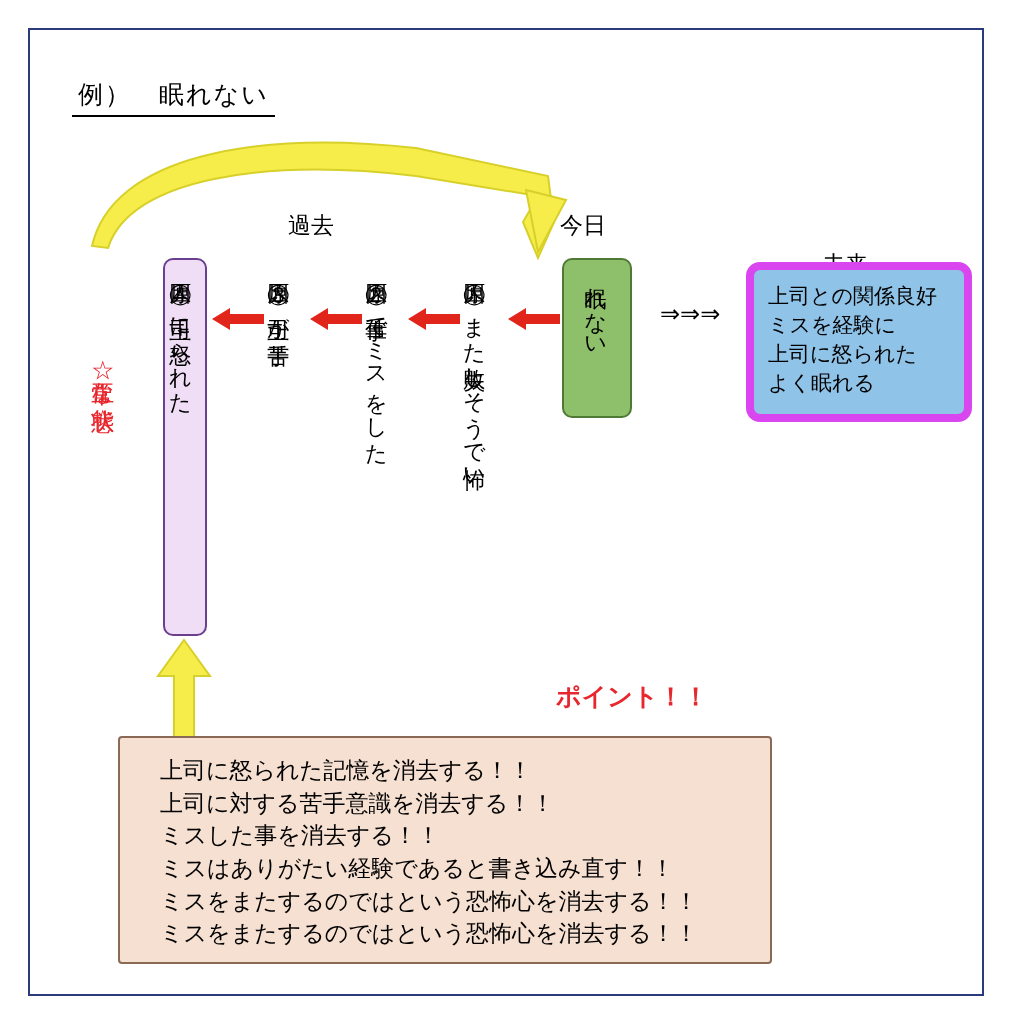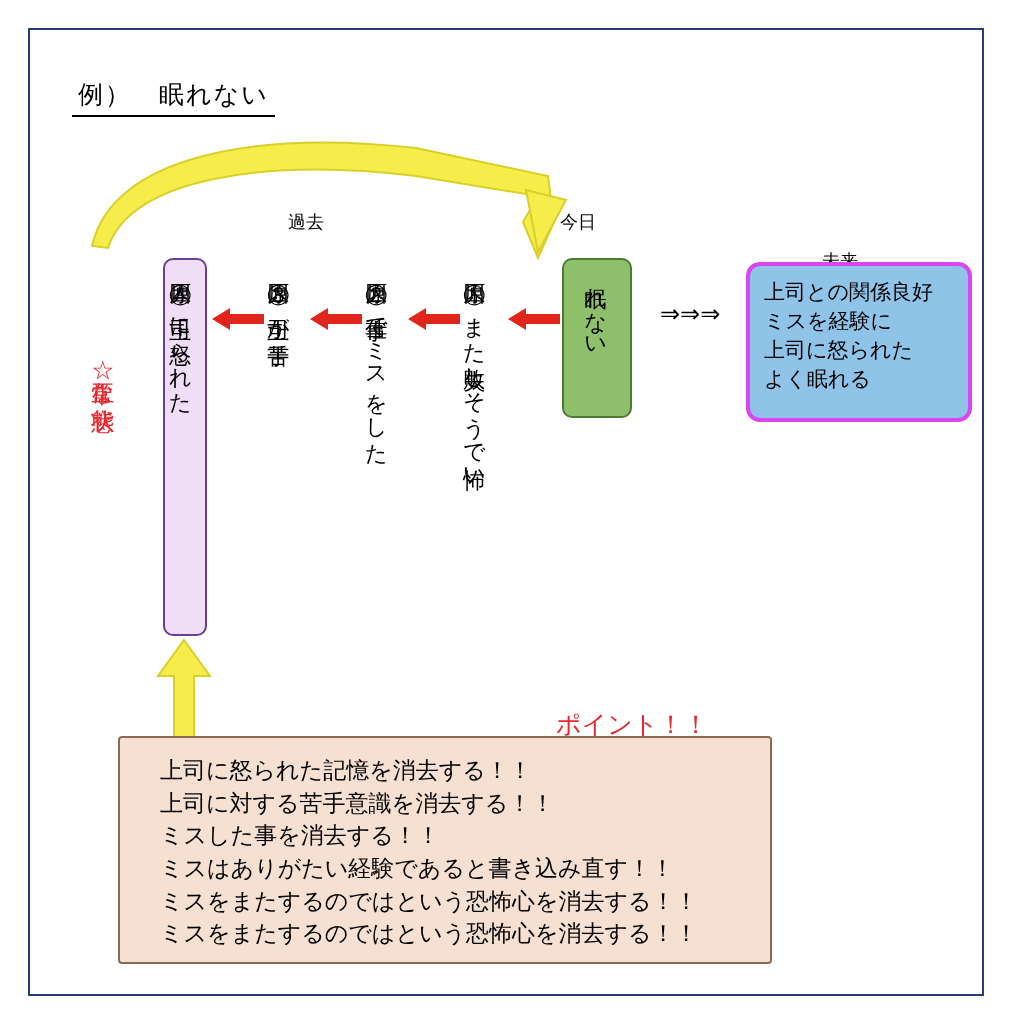--- a/index.html
+++ b/index.html
@@ -32,21 +32,21 @@
     top: 78px;
     font-size: 25px;
     color: #000;
     border-bottom: 2px solid #000;
     padding: 0 6px 4px 6px;
     letter-spacing: 2px;
     white-space: nowrap;
   }
   .col-header {
     position: absolute;
-    font-size: 18px;
+    font-size: 23px;
     color: #000;
     white-space: nowrap;
   }
   #hdr-past  { left: 288px; top: 210px; }
   #hdr-today { left: 560px; top: 210px; }
   #hdr-future{ left: 822px; top: 210px; margin-top: 39px; }
 
   
   .vtext {
     writing-mode: vertical-rl;
@@ -111,21 +111,21 @@
   }
 
   
   #blue-box {
     position: absolute;
     left: 746px;
     top: 262px;
     width: 226px;
     height: 160px;
     background: #8fc3e8;
-    border: 4px solid #d946ef;
+    border: 8px solid #d946ef;
     border-radius: 14px;
     box-sizing: border-box;
     padding: 12px 0 0 14px;
   }
   #blue-box div {
     font-size: 21px;
     line-height: 1.38;
     color: #000;
     white-space: nowrap;
   }
@@ -158,24 +158,25 @@
     line-height: 1.32;
     text-align: center;
     writing-mode: vertical-rl;
     text-orientation: upright;
     height: 200px;
   }
 
   #point-label {
     position: absolute;
     left: 556px;
-    top: 708px;
+    top: 680px;
     color: #e8262d;
     font-size: 25px;
     white-space: nowrap;
+    font-weight: bold;
   }
 
   
   #bottom-box {
     position: absolute;
     left: 118px;
     top: 736px;
     width: 654px;
     height: 228px;
     background: #f6e0d2;

